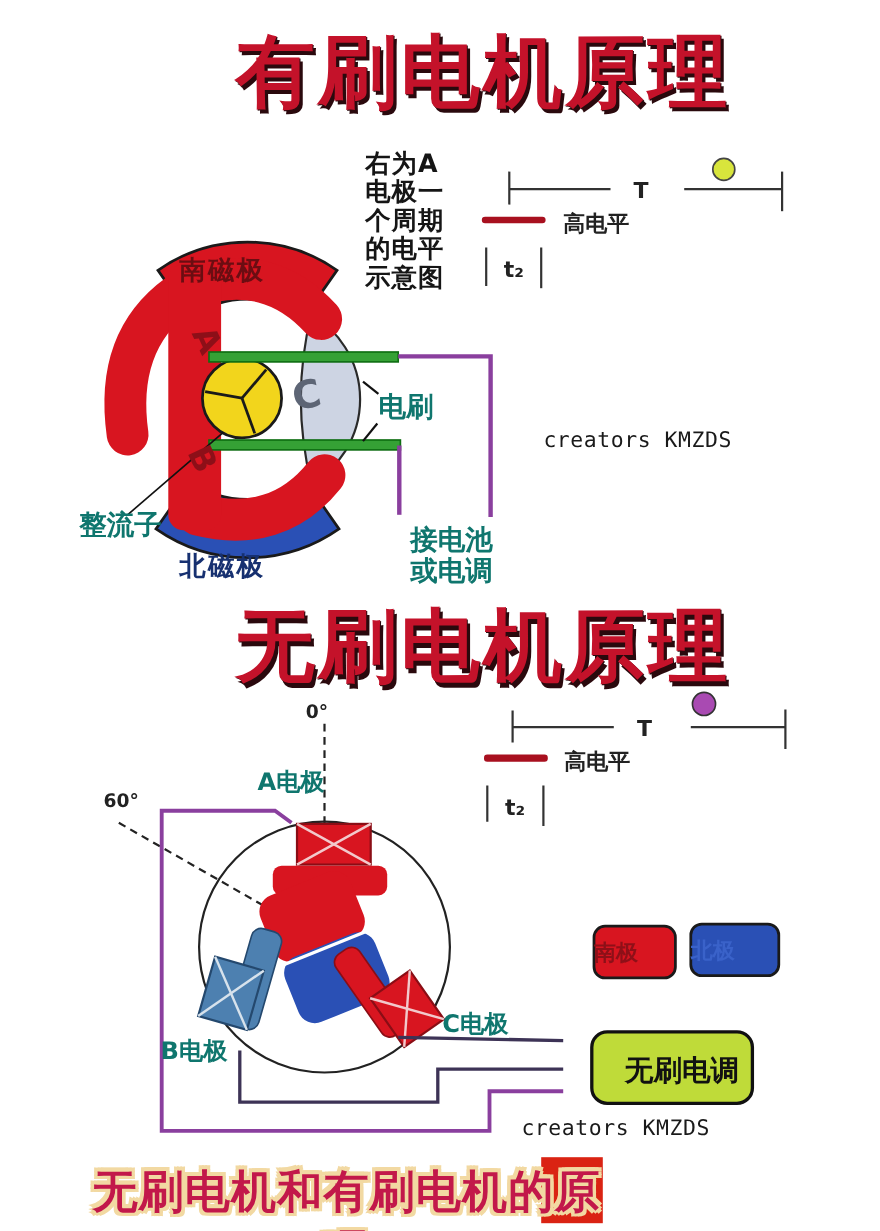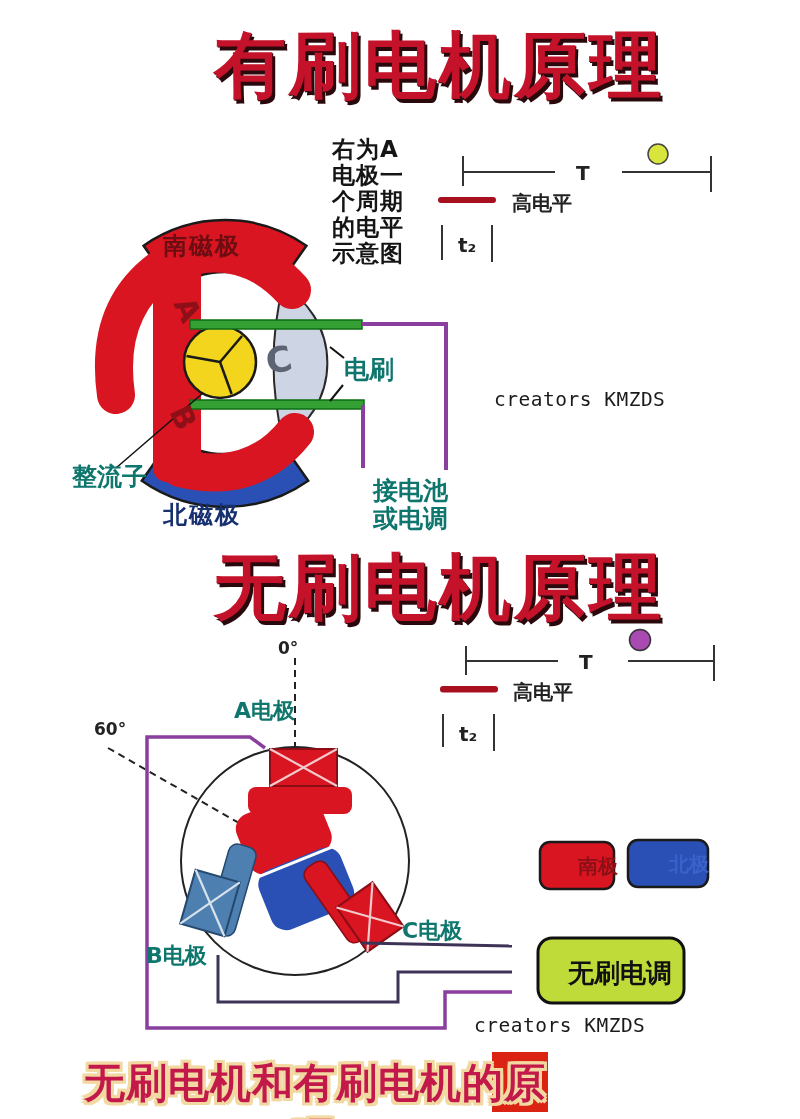--- a/index.html
+++ b/index.html
@@ -36,21 +36,21 @@
   .credit{font-family:"DejaVu Sans Mono",monospace;font-size:19.5px;color:#1a1a1a;letter-spacing:.5px;}
   .credit-1{left:494px;top:388px;}
   .credit-2{left:474px;top:1014px;}
   .angle-lbl{font-size:17px;color:#222;font-weight:bold;}
   .angle-0{left:278px;top:638px;}
   .angle-60{left:94px;top:719px;}
   .electrode-lbl{font-size:22px;}
   .elec-a{left:234px;top:696px;}
   .elec-b{left:146px;top:941px;}
   .elec-c{left:402px;top:916px;}
-  .legend-lbl{width:74px;text-align:center;font-size:20px;margin-left:21px;}
+  .legend-lbl{width:74px;text-align:left;font-size:20px;}
   .legend-south{left:540px;top:853px;color:#8d1018;}
   .legend-north{left:628px;top:851px;width:80px;color:#3a62c9;}
   .esc-lbl{left:538px;top:956px;width:164px;text-align:center;font-size:26px;color:#111;}
   .footer-box{left:492px;top:1052px;width:56px;height:60px;background:var(--footer-box-red);}
   .banner{left:70px;top:1056px;width:490px;text-align:center;font-size:41px;font-weight:bold;
           color:var(--banner-pink);letter-spacing:1px;
           text-shadow:-3px -3px 0 var(--banner-outline),3px -3px 0 var(--banner-outline),
                       -3px 3px 0 var(--banner-outline),3px 3px 0 var(--banner-outline),
                       -3px 0 0 var(--banner-outline),3px 0 0 var(--banner-outline),
                       0 -3px 0 var(--banner-outline),0 3px 0 var(--banner-outline);}

